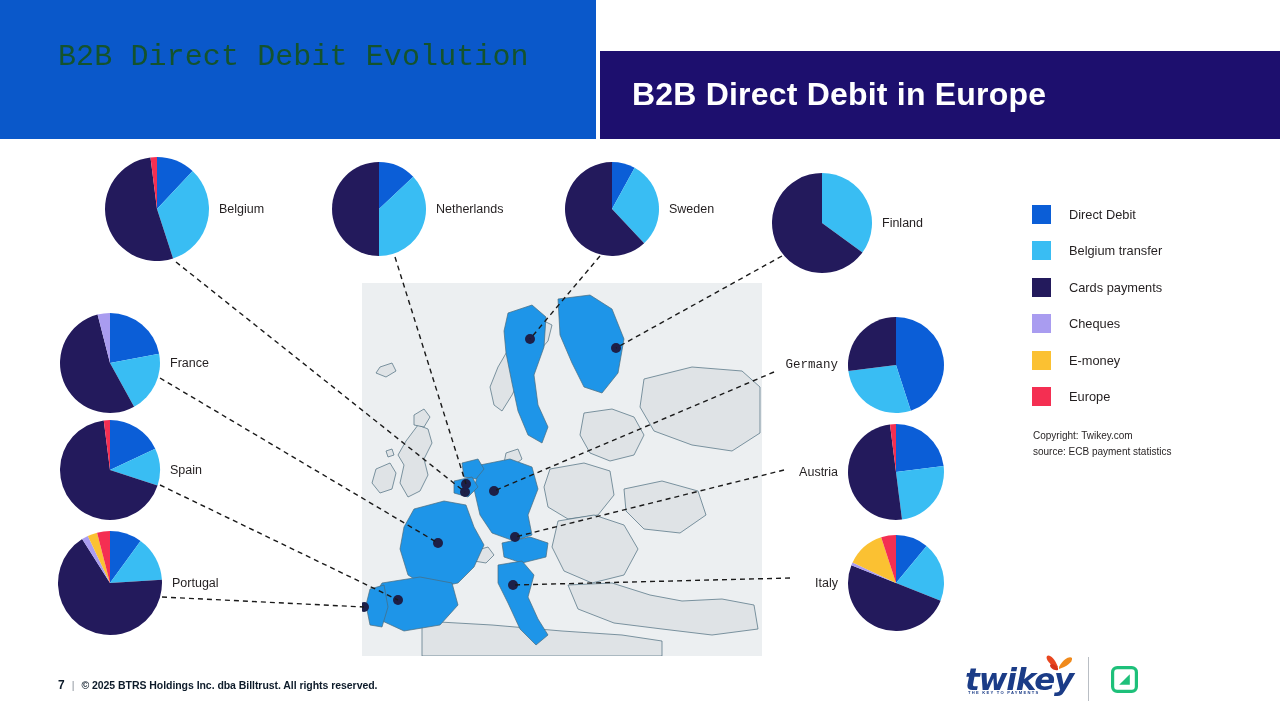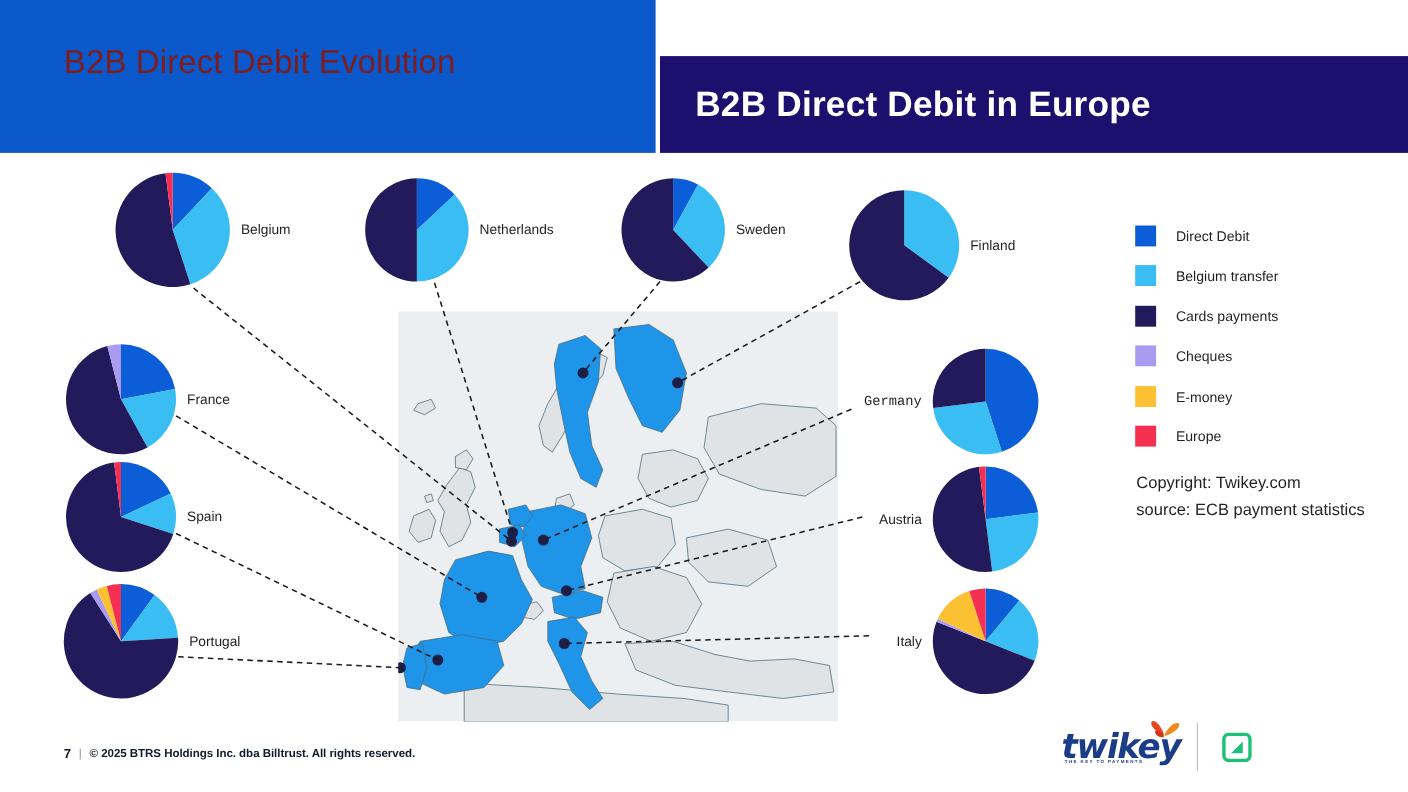--- a/index.html
+++ b/index.html
@@ -10,22 +10,22 @@
     position:relative;
     overflow:hidden;
   }
   
   #header-band {
     position:absolute; left:0; top:0; width:596px; height:139px;
     background:#0a58ca;
   }
   #slide-title {
     position:absolute; left:58px; top:40px;
-    font-size:30px; font-weight:400; color:#7f1d1d;
-    letter-spacing:0.1px; white-space:nowrap;
+    font-size:30px; font-weight:400; color:#14532d;
+    letter-spacing:0.1px; white-space:nowrap;font-family:Liberation Mono, monospace;
   }
   #header-panel {
     position:absolute; left:600px; top:51px; width:680px; height:88px;
     background:#1d0f6e;
   }
   #panel-title {
     position:absolute; left:632px; top:76px;
     font-size:32px; font-weight:bold; color:#ffffff;
     letter-spacing:0.2px; white-space:nowrap;
   }
@@ -42,21 +42,21 @@
   .pie-label.right { left:110px; }
   .pie-label.left  { right:110px; text-align:right; }
   
   #connectors { position:absolute; left:0; top:0; width:1280px; height:720px; pointer-events:none; }
   
   #legend { position:absolute; left:1032px; top:196px; width:230px; }
   .legend-row { display:flex; align-items:center; height:36.5px; }
   .legend-swatch { width:19px; height:19px; flex:0 0 19px; }
   .legend-text { margin-left:18px; font-size:12.8px; color:#231f20; white-space:nowrap; }
   
-  #source-block { position:absolute; left:1033px; top:428px; font-size:15px; color:#231f20; line-height:1.62; }
+  #source-block { position:absolute; left:1033px; top:428px; font-size:10px; color:#231f20; line-height:1.62; }
   
   #footer-left { position:absolute; left:58px; top:678px; display:flex; align-items:center; font-size:10.5px; color:#0d1b2a; }
   #page-number { font-weight:bold; font-size:12px; }
   #footer-sep { margin:0 7px; color:#8a919a; }
   #footer-copy { font-weight:bold; letter-spacing:-0.05px; }
   #logos { position:absolute; left:965px; top:655px; display:flex; align-items:center; height:48px; }
   #twikey-logo { position:relative; width:105px; height:44px; }
   #twikey-word { position:absolute; left:0; top:4px; font-size:31px; font-weight:bold; color:#1b3c87; letter-spacing:-1.1px; font-family:"DejaVu Sans", sans-serif;font-style:italic; }
   #twikey-tag { position:absolute; left:3px; top:33px; font-size:4.1px; font-weight:bold; color:#1b3c87; letter-spacing:1.25px; }
   #butterfly { position:absolute; left:80px; top:-3px; width:28px; height:22px; }

